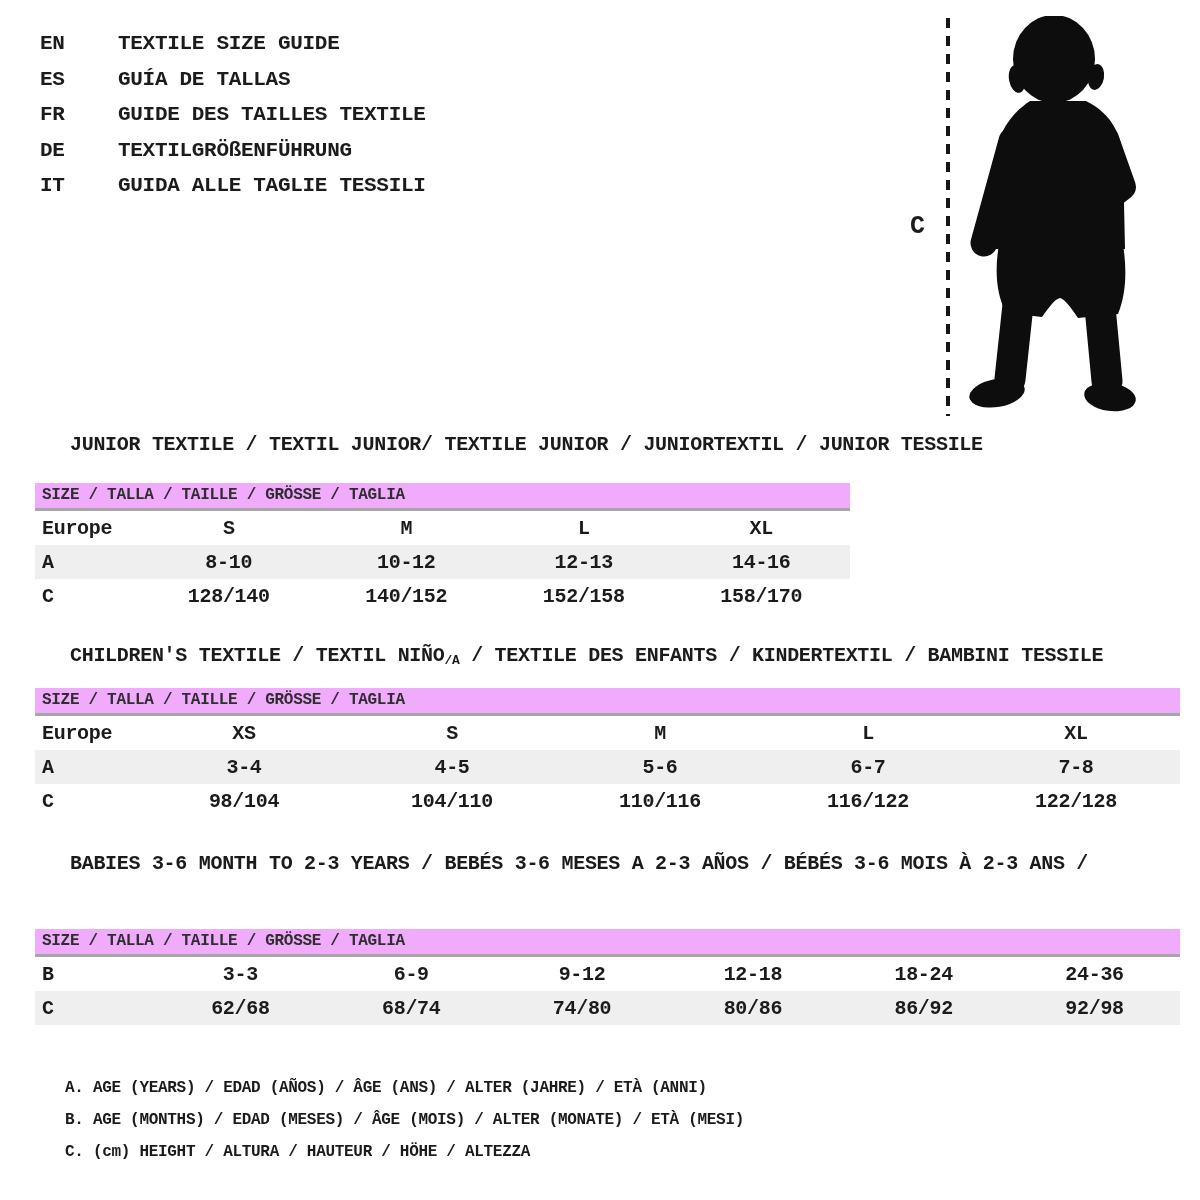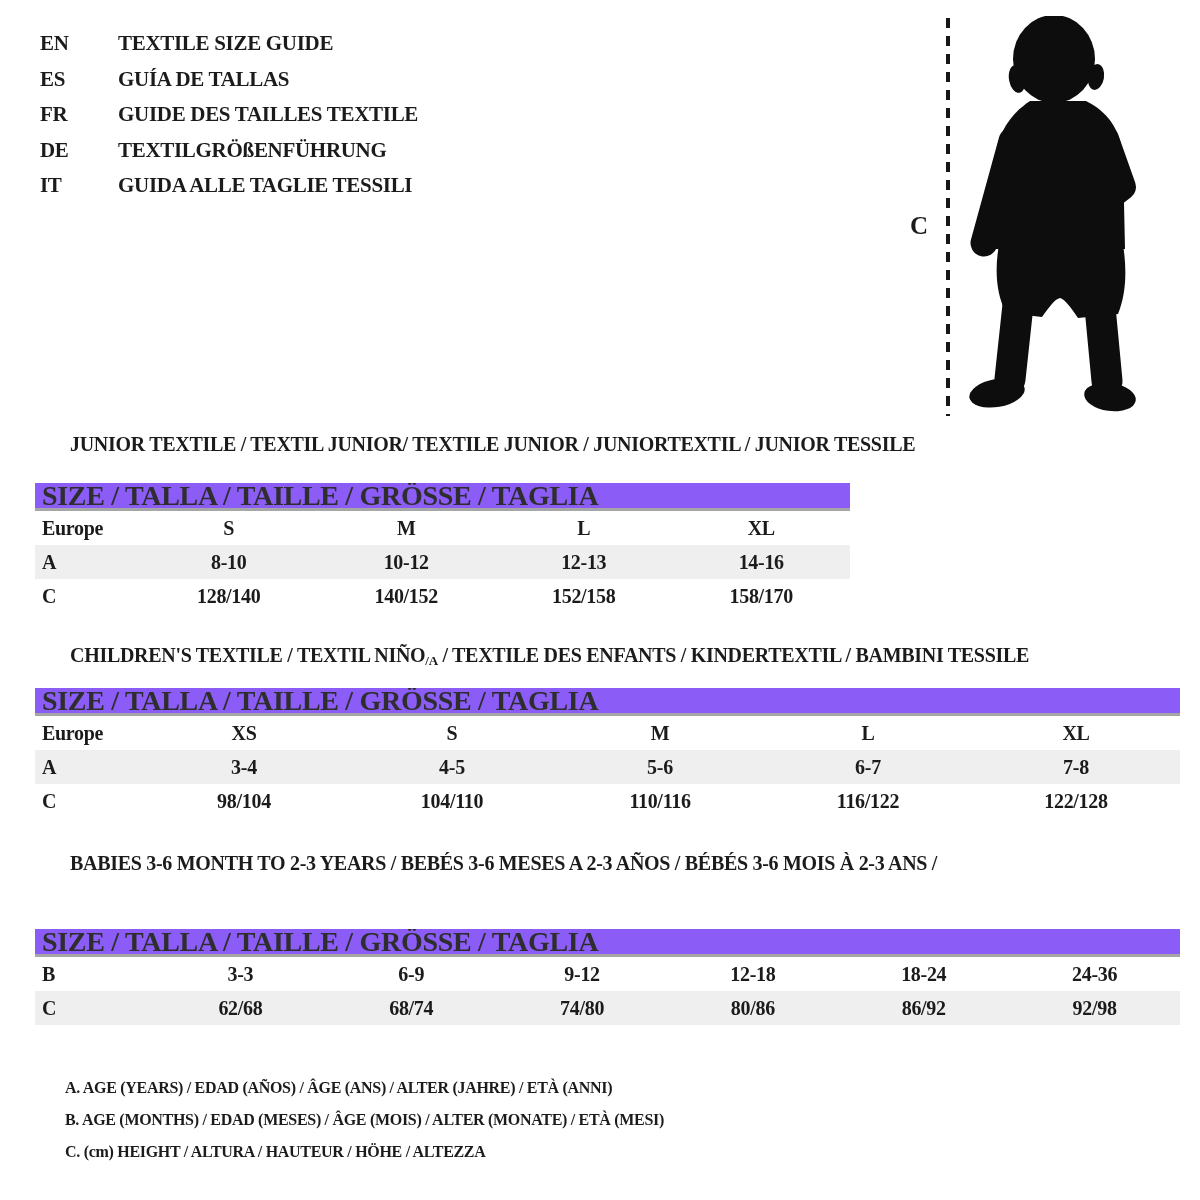--- a/index.html
+++ b/index.html
@@ -3,21 +3,21 @@
 <meta charset="utf-8">
 <title>Textile Size Guide</title>
 <style>
   html, body { margin: 0; padding: 0; background: #ffffff; }
   .page {
     position: relative;
     width: 1200px;
     height: 1200px;
     background: #ffffff;
     overflow: hidden;
-    font-family: Liberation Serif, serif;
+    font-family: Liberation Mono, monospace;
     color: #1b1b1b;
     letter-spacing: -0.3px;
   }
 
   
   .lang-block { position: absolute; left: 40px; top: 26px; }
   .lang-row { display: flex; height: 35.5px; align-items: center; }
   .lang-code { width: 78px; font-size: 21px; font-weight: 700; }
   .lang-label { font-size: 21px; font-weight: 700; white-space: nowrap; }
 
@@ -45,24 +45,24 @@
   .t-babies   { top: 846px; line-height: 35px; }
   .sub-a { font-size: 13px; vertical-align: -3px; }
 
   
   .tbl { position: absolute; left: 35px; }
   .tbl-junior   { top: 483px; width: 815px; }
   .tbl-children { top: 688px; width: 1145px; }
   .tbl-babies   { top: 929px; width: 1145px; }
   .size-bar {
     height: 25px; line-height: 25px;
-    background: #8b5cf6;
+    background: #f0abfc;
     border-bottom: 3px solid #a6a6a6;
     padding-left: 7px;
-    font-size: 28px; font-weight: 700; color: #2e2e2e;
+    font-size: 16px; font-weight: 700; color: #2e2e2e;
     white-space: nowrap; overflow: hidden;
   }
   table { width: 100%; border-collapse: collapse; table-layout: fixed; }
   td {
     height: 34px; padding: 0;
     font-size: 20px; font-weight: 700;
     text-align: center; vertical-align: middle;
     white-space: nowrap;
     margin-left: 24px;
   }

